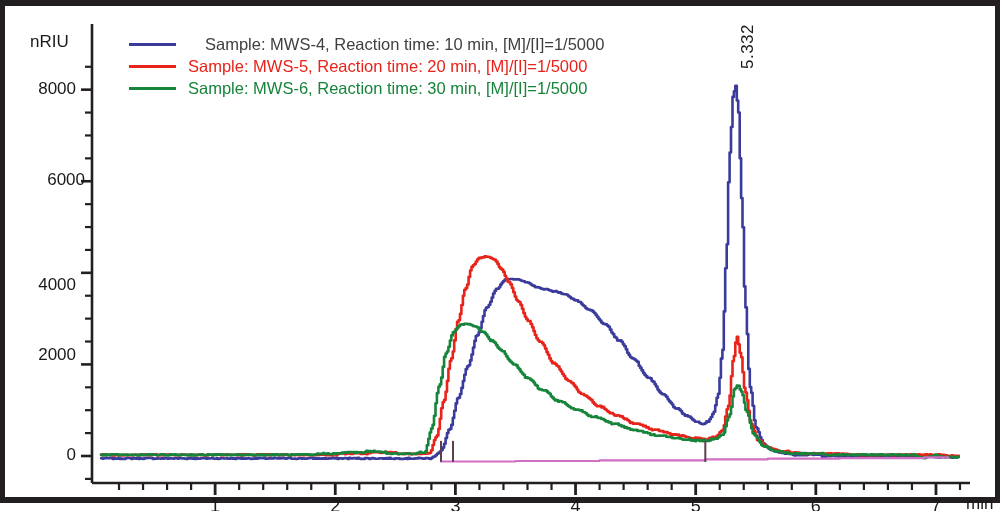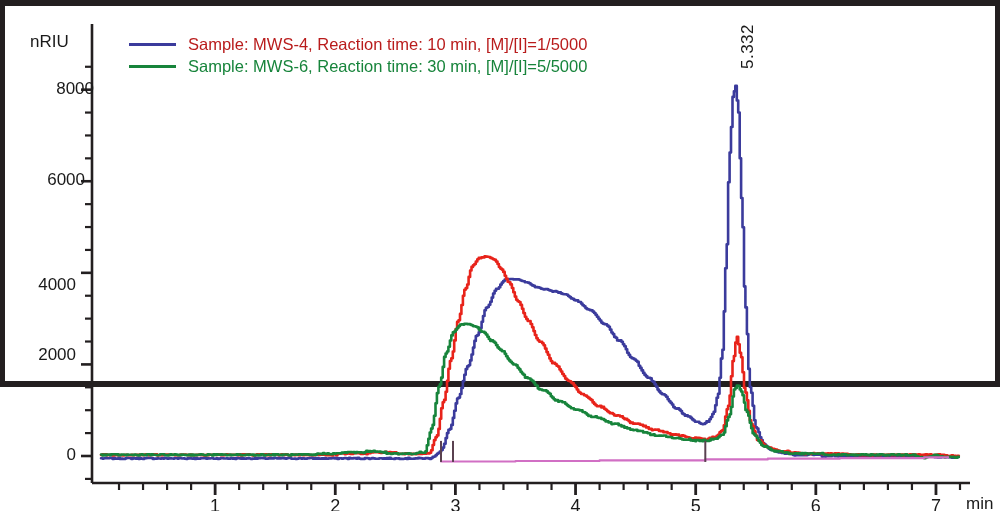--- a/index.html
+++ b/index.html
@@ -1,17 +1,17 @@
 <!DOCTYPE html>
 <html><head>
 <meta charset="utf-8">
 <style>
   html,body{margin:0;padding:0;background:#ffffff;}
   body{width:1000px;height:511px;font-family:"Liberation Sans",sans-serif;overflow:hidden;}
-  #frame{position:relative;width:1000px;height:387px;box-sizing:border-box;
+  #frame{position:relative;width:1000px;height:503px;box-sizing:border-box;
          border-top:6px solid #231f20;border-bottom:6px solid #231f20;
          border-left:5px solid #231f20;border-right:5px solid #231f20;background:#fff;}
   #plot{position:absolute;left:0;top:0;width:990px;height:499px;}
   .axis-title{position:absolute;font-size:17px;color:#1a1a1a;letter-spacing:0;}
   #y-unit{left:25px;top:26px;}
   #x-unit{left:961px;top:488px;}
   .ytick-label{position:absolute;font-size:17px;color:#1a1a1a;text-align:right;width:60px;}
   .xtick-label{position:absolute;font-size:18px;color:#1a1a1a;text-align:center;width:30px;}
   #legend{position:absolute;left:124px;top:28px;}
   .legend-row{display:flex;align-items:center;height:20px;margin-bottom:2px;}
@@ -97,38 +97,42 @@
   </svg>
 
   <div class="axis-title" id="y-unit">nRIU</div>
   <div class="axis-title" id="x-unit">min</div>
 
   <div id="ytick-labels">
       <div class="ytick-label" style="left: 11px; top: 439px;">0</div>
       <div class="ytick-label" style="left: 11px; top: 339px;">2000</div>
       <div class="ytick-label" style="left: 11px; top: 269px;">4000</div>
       <div class="ytick-label" style="left: 20px; top: 164.248px;">6000</div>
-      <div class="ytick-label" style="left: 29px; top: 72.6634px;">8000</div>
+      <div class="ytick-label" style="left: 11px; top: 72.6634px;">8000</div>
     </div>
   <div id="xtick-labels">
       <div class="xtick-label" style="left: 195.133px; top: 490px;">1</div>
       <div class="xtick-label" style="left: 315.273px; top: 490px;">2</div>
       <div class="xtick-label" style="left: 435.413px; top: 490px;">3</div>
       <div class="xtick-label" style="left: 555.552px; top: 490px;">4</div>
       <div class="xtick-label" style="left: 675.692px; top: 490px;">5</div>
       <div class="xtick-label" style="left: 795.832px; top: 490px;">6</div>
       <div class="xtick-label" style="left: 915.972px; top: 490px;">7</div>
     </div>
 
   <div id="legend">
       <div class="legend-row">
         <div class="legend-swatch" style="border-top-color: rgb(59, 59, 156);"></div>
-        <div class="legend-text" style="color: #b91c1c;">Sample: MWS-4, Reaction time: 10 min, [M]/[I]=1/5000</div>
+        <div class="legend-text" style="color: #404040; margin-left: 17px;">Sample: MWS-4, Reaction time: 10 min, [M]/[I]=1/5000</div>
+      </div>
+      <div class="legend-row">
+        <div class="legend-swatch" style="border-top-color: rgb(232, 35, 26);"></div>
+        <div class="legend-text" style="color: rgb(232, 35, 26);">Sample: MWS-5, Reaction time: 20 min, [M]/[I]=1/5000</div>
       </div>
       <div class="legend-row">
         <div class="legend-swatch" style="border-top-color: rgb(23, 132, 59);"></div>
-        <div class="legend-text" style="color: rgb(23, 132, 59);">Sample: MWS-6, Reaction time: 30 min, [M]/[I]=5/5000</div>
+        <div class="legend-text" style="color: rgb(23, 132, 59);">Sample: MWS-6, Reaction time: 30 min, [M]/[I]=1/5000</div>
       </div>
     </div>
 
   <div id="peak-annot">5.332</div>
 
 </div>
 
 </body></html>

